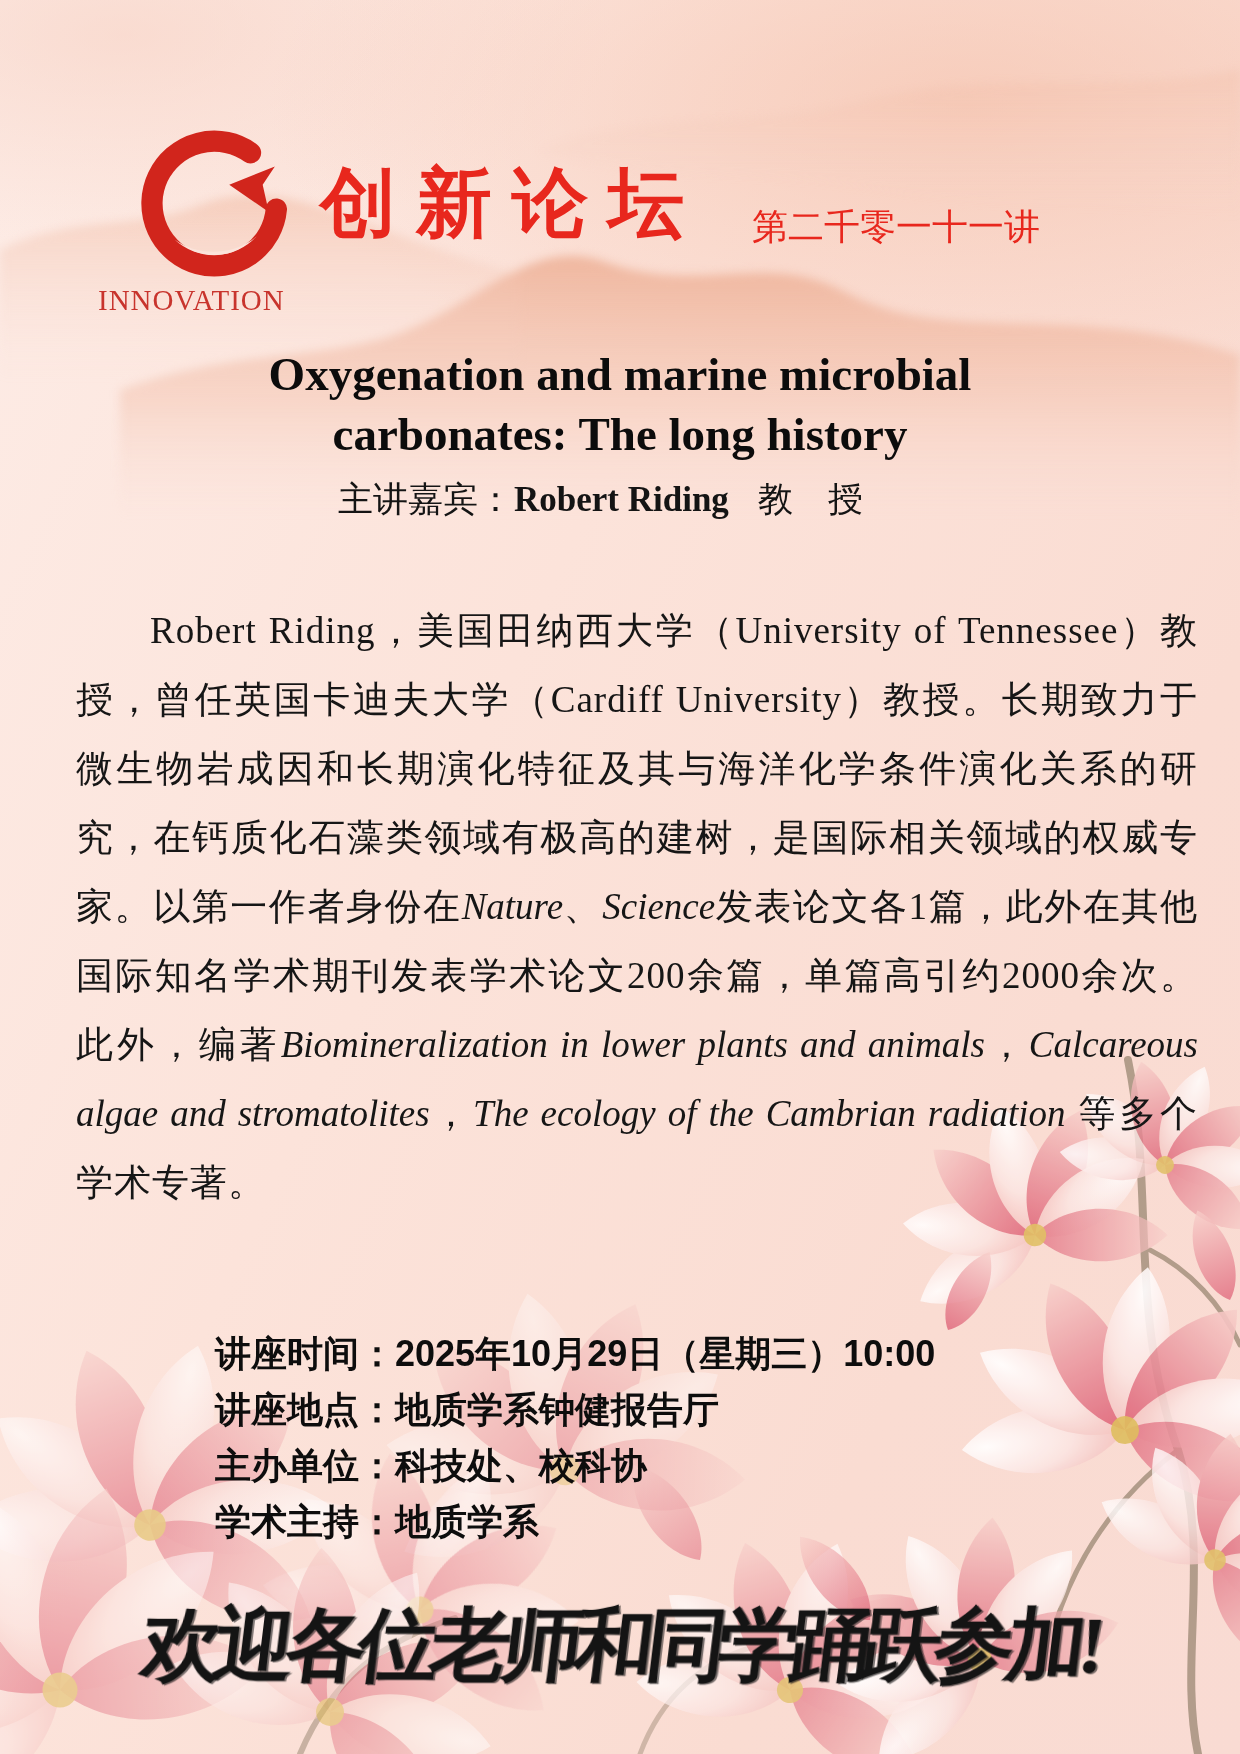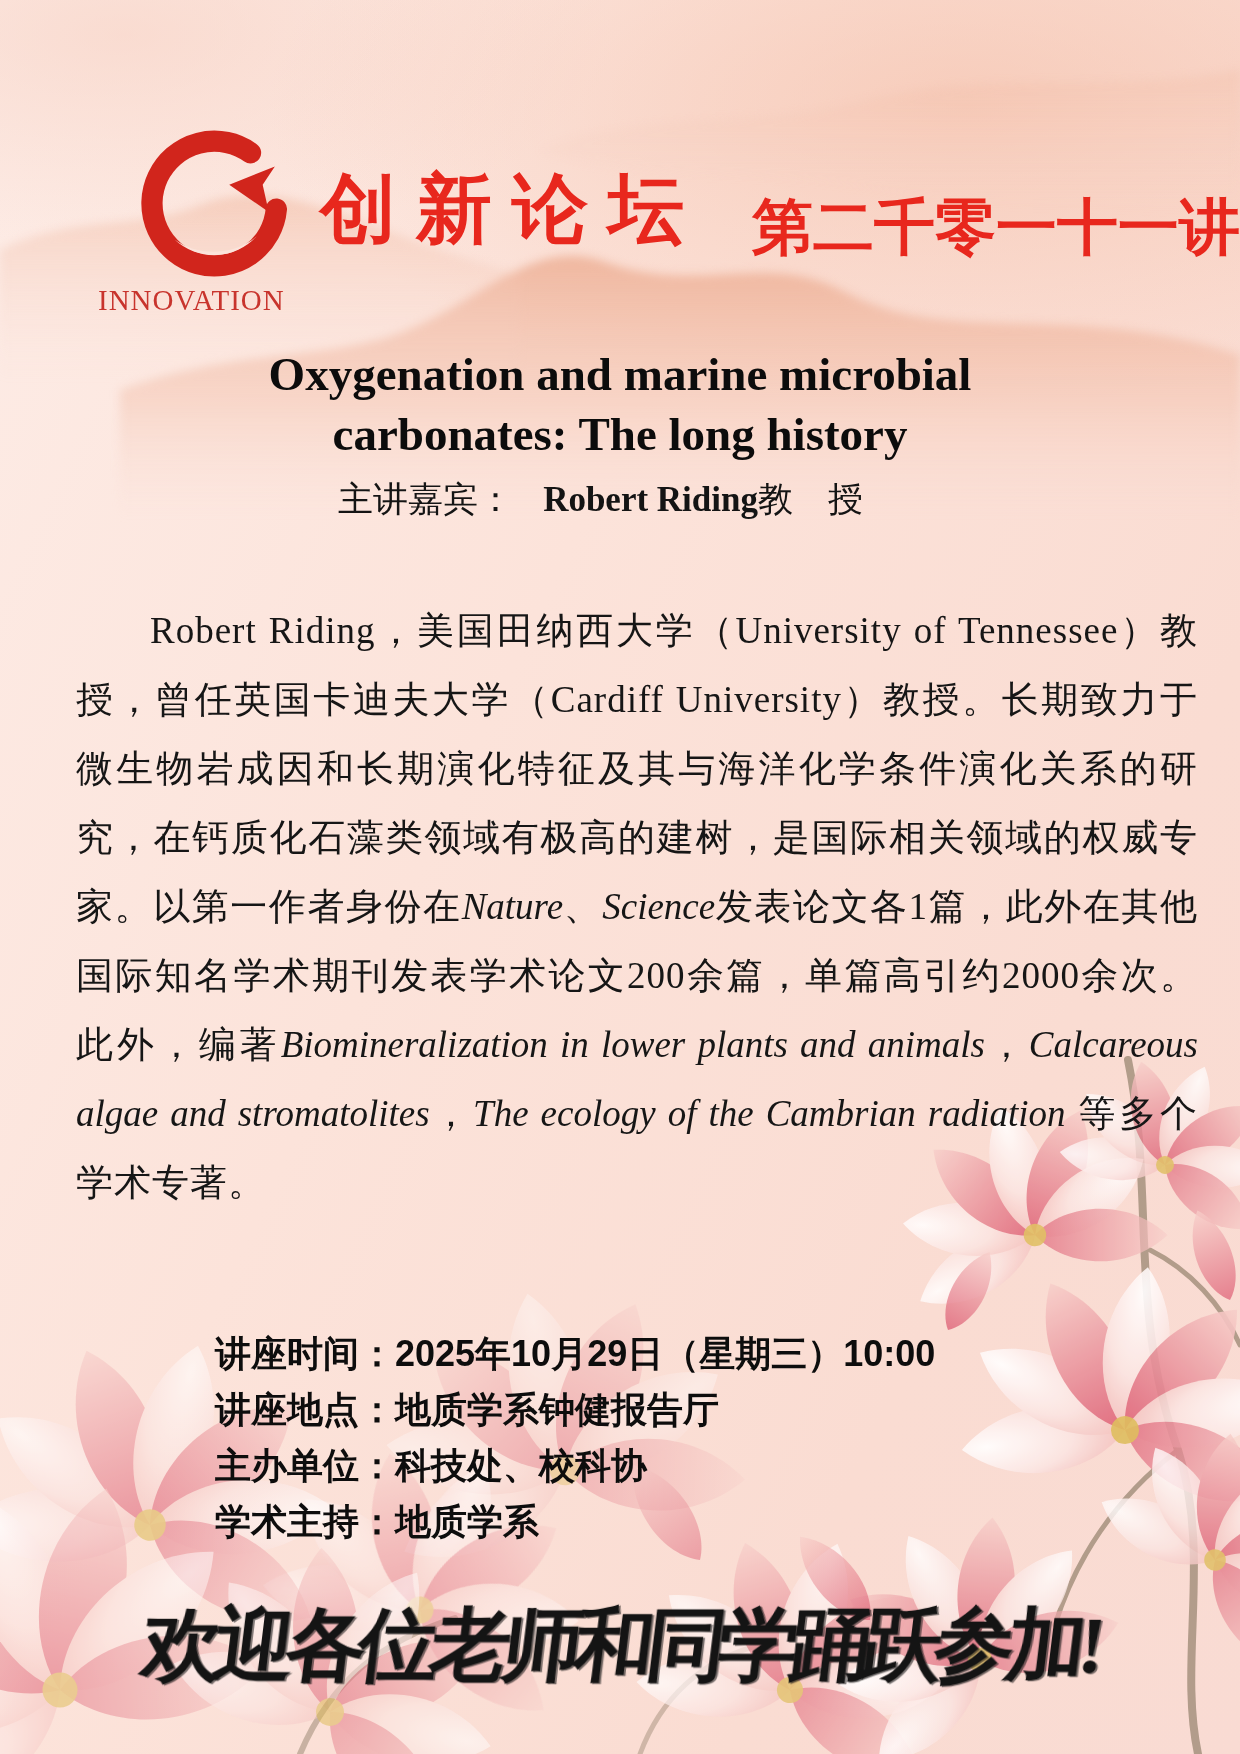--- a/index.html
+++ b/index.html
@@ -10,31 +10,31 @@
       radial-gradient(700px 300px at 10% 2%, rgba(246,205,190,0.5), rgba(246,205,190,0) 70%),
       linear-gradient(115deg,#fdece6 0%,#fce3da 40%,#fadcd2 75%,#f9dbd3 100%);
     font-family:"Liberation Sans", sans-serif;color:#151515;
   }
   svg.layer{position:absolute;left:0;top:0;pointer-events:none;}
   .mist{filter:blur(5px);}
   
   .logo{position:absolute;left:98px;top:130px;width:225px;text-align:left;z-index:3;}
   .logo-mark{width:152px;height:152px;display:block;margin:0 auto;}
   .logo-word{margin-top:2px;font-family:"Liberation Serif",serif;font-size:29px;letter-spacing:1px;color:#c8342d;font-weight:500;}
-  .forum-title{position:absolute;left:320px;top:160px;z-index:3;font-size:76px;line-height:86px;font-weight:bold;color:#e8271d;letter-spacing:20px;white-space:nowrap;margin-top:6px;}
-  .lecture-no{position:absolute;left:752px;top:198px;z-index:3;font-size:61px;line-height:58px;font-weight:bold;color:#e8271d;white-space:nowrap;}
+  .forum-title{position:absolute;left:320px;top:160px;z-index:3;font-size:76px;line-height:86px;font-weight:bold;color:#e8271d;letter-spacing:20px;white-space:nowrap;}
+  .lecture-no{position:absolute;left:752px;top:198px;z-index:3;font-size:36px;line-height:58px;font-weight:normal;color:#e8271d;white-space:nowrap;}
   
   .en-title{position:absolute;left:0;right:0;top:332px;z-index:3;text-align:center;
     font-family:"Liberation Serif",serif;font-weight:bold;font-size:47px;line-height:60px;color:#0c0c0c;margin-top:12px;}
   
   .people{position:absolute;left:338px;top:476px;z-index:3;font-size:35px;color:#141414;}
   .people-row{display:flex;align-items:baseline;height:58px;white-space:nowrap;}
   .p-label{display:inline-block;width:176px;}
   .p-name{display:inline-block;width:244px;}
-  .p-name.en{font-family:"Liberation Serif",serif;font-weight:bold;text-align:right;}
+  .p-name.en{font-family:"Liberation Serif",serif;font-weight:bold;}
   
   .bio{position:absolute;left:64px;width:1122px;top:584px;z-index:3;margin:12px;
     font-family:"Liberation Serif",serif;font-size:37px;line-height:69px;letter-spacing:1px;
     text-align:justify;text-indent:2em;color:#161616;}
   .bio .it{font-style:italic;letter-spacing:0;}
   
   .details{position:absolute;left:215px;top:1326px;z-index:3;font-size:36px;line-height:56px;font-weight:bold;color:#0d0d0d;white-space:nowrap;}
   
   .welcome{position:absolute;left:0;right:0;top:1592px;z-index:3;text-align:center;
     font-family:"Liberation Serif",serif;font-weight:bold;font-size:80px;letter-spacing:-8px;

